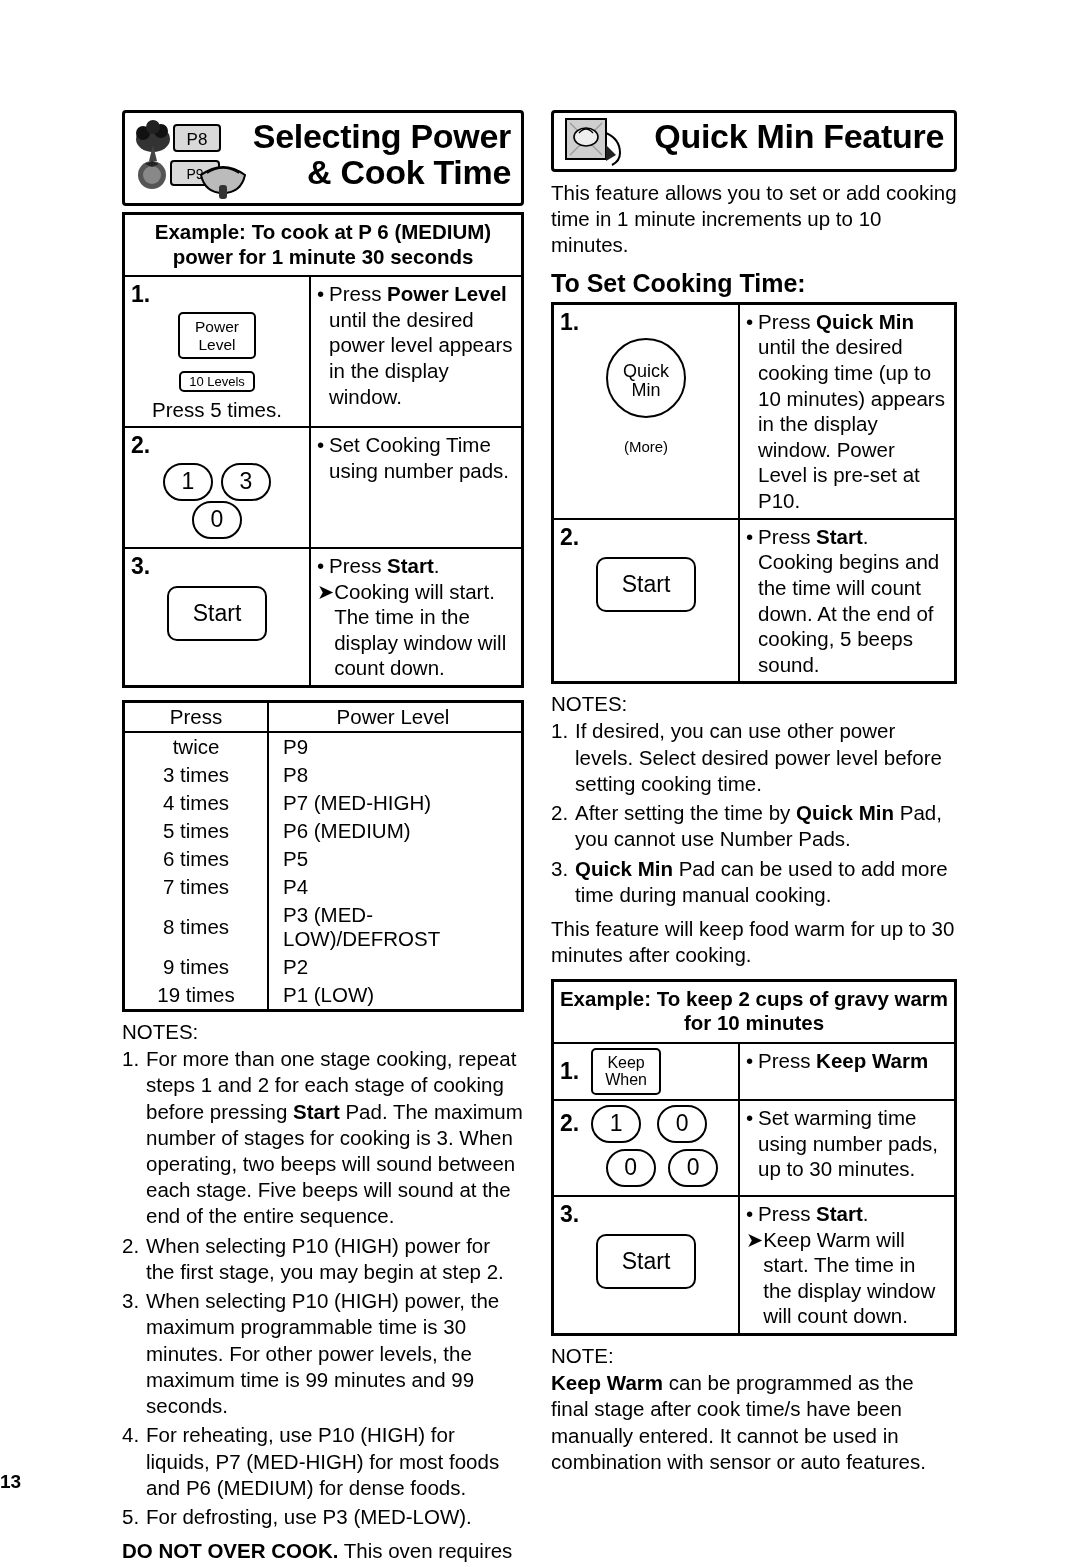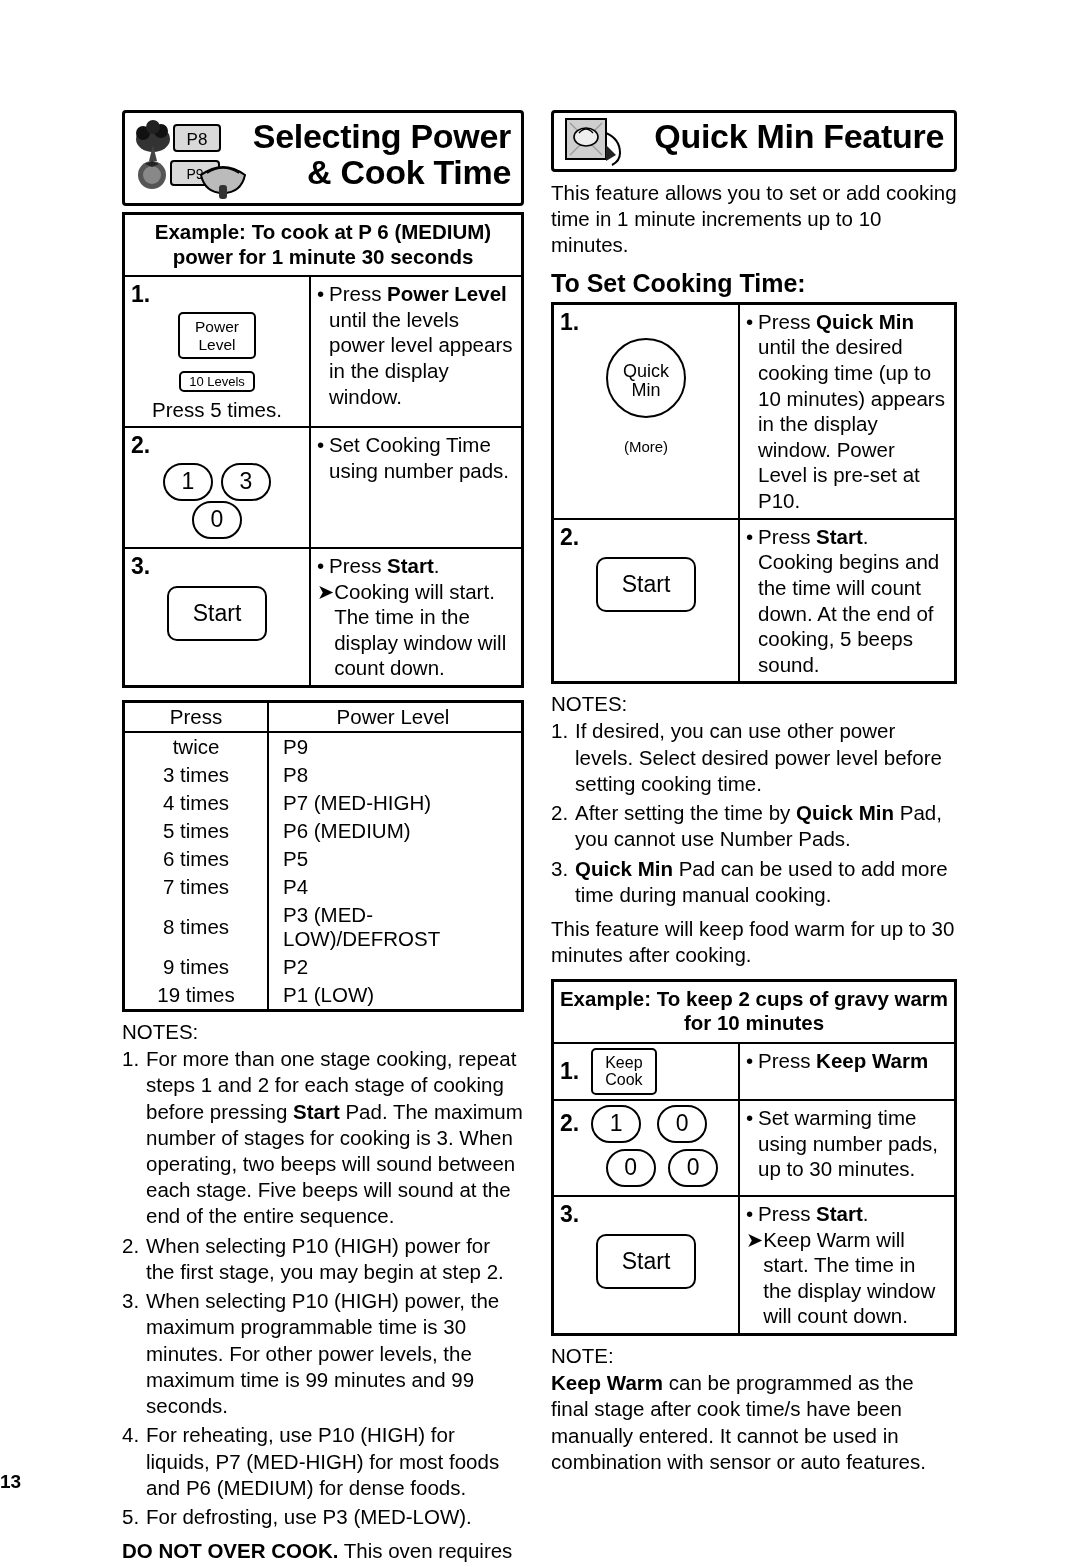--- a/index.html
+++ b/index.html
@@ -265,21 +265,21 @@
               <span>Power</span><br>
               <span>Level</span>
             </span>
           </div>
           <div><span class="tenlevels">10 Levels</span></div>
           <div style="font-size:20.5px; margin-top:6px;">Press 5 times.</div>
         </td>
         <td class="cell-right">
           <div class="bullet">
             <span class="dot">•</span>
-            <span><span>Press </span><b>Power Level</b><span> until the levels power level appears in the display window.</span></span>
+            <span><span>Press </span><b>Power Level</b><span> until the desired power level appears in the display window.</span></span>
           </div>
         </td>
       </tr>
       <tr>
         <td class="cell-left">
           <div class="step-num" style="text-align:left">2.</div>
           <div style="margin-top:4px; margin-bottom:4px;">
             <span class="numpad">1</span><span class="numpad">3</span><span class="numpad">0</span>
           </div>
         </td>
@@ -469,21 +469,21 @@
           <div>Example: To keep 2 cups of gravy warm</div>
           <div>for 10 minutes</div>
         </td>
       </tr>
       <tr>
         <td class="cell-left" style="width:156px;">
           <div style="display:flex; align-items:center; gap:12px;">
             <span class="step-num">1.</span>
             <span class="btn-kw">
               <span>Keep</span><br>
-              <span>Cook</span>
+              <span>When</span>
             </span>
           </div>
         </td>
         <td class="cell-right">
           <div class="bullet">
             <span class="dot">•</span>
             <span><span>Press </span><b>Keep Warm</b><span></span></span>
           </div>
         </td>
       </tr>

